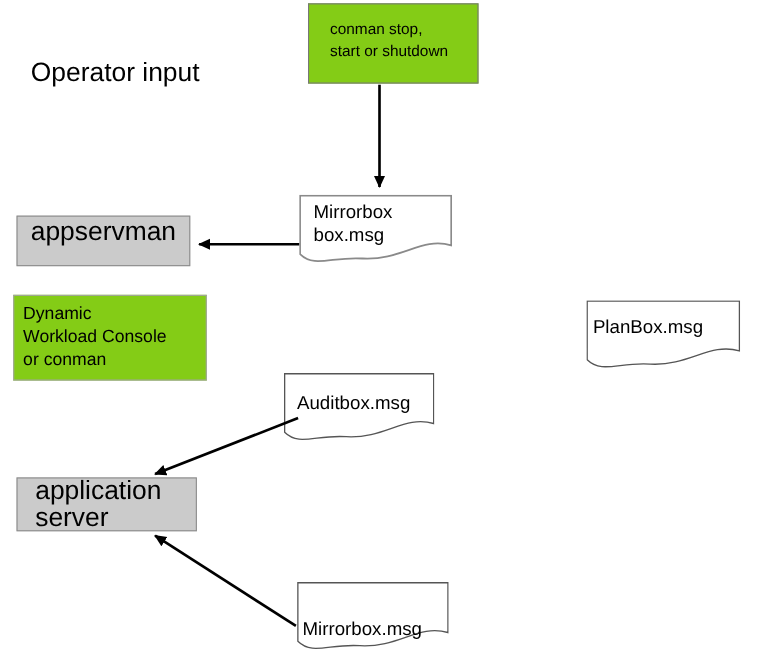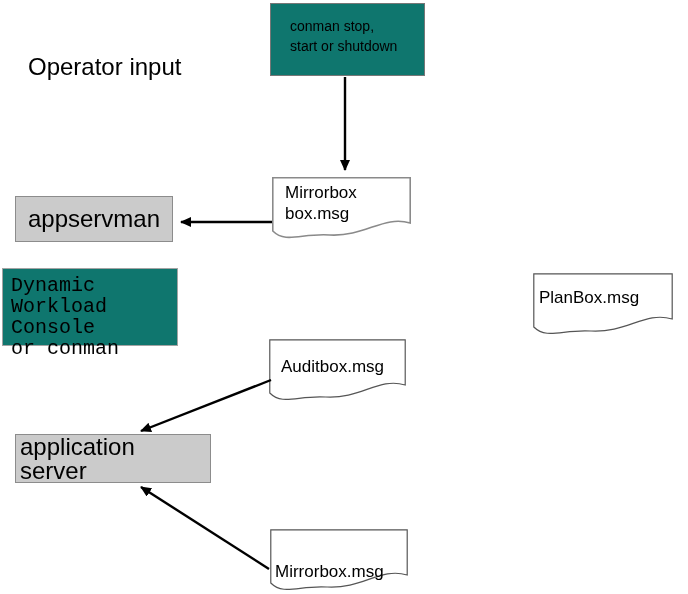--- a/index.html
+++ b/index.html
@@ -8,37 +8,37 @@
   }
   html,body{margin:0;padding:0;background:var(--background);}
   .canvas{
     position:relative;width:688px;height:594px;overflow:hidden;
     background:var(--background);
     font-family:"Liberation Sans",sans-serif;color:var(--text);
   }
   .node{position:absolute;box-sizing:border-box;}
   .multiline{white-space:pre-line;}
   .plain-label{position:absolute;font-size:24px;line-height:20px;}
-  .rect-box{border:1px solid var(--box-border);background:#0f766e;}
+  .rect-box{border:1px solid var(--box-border);background:#84cc16;margin-left:10px;}
   .rect-box .txt{display:block;}
   .conman-box{left:270px;top:3px;width:155px;height:73px;padding:12px 6px 0 19px;font-size:14px;line-height:20px;}
-  .dwc-box{left:2px;top:268px;width:176px;height:78px;padding:6px 4px 0 8px;font-size:20px;line-height:21px;border-color:#a3a3a3;font-family:Liberation Mono, monospace;}
+  .dwc-box{left:2px;top:268px;width:176px;height:78px;padding:6px 4px 0 8px;font-size:16px;line-height:21px;border-color:#a3a3a3;}
   .gray-box{background:var(--gray-fill);border:1px solid #8c8c8c;display:flex;}
-  .appservman-box{left:15px;top:196px;width:158px;height:46px;align-items:center;justify-content:center;font-size:24px;}
-  .appsrv-box{left:15px;top:434px;width:196px;height:49px;flex-direction:column;justify-content:center;padding-left:4px;font-size:24px;line-height:24px;}
+  .appservman-box{left:15px;top:196px;width:158px;height:46px;justify-content:center;font-size:24px;}
+  .appsrv-box{left:15px;top:434px;width:164px;height:49px;flex-direction:column;justify-content:center;padding-left:16px;font-size:24px;line-height:24px;}
   .doc{position:absolute;}
   .doc svg{display:block;}
   .doc .doc-shape path{fill:#ffffff;stroke:var(--doc-border);stroke-width:1.2;}
   .doc.light .doc-shape path{stroke:var(--doc-border-light);stroke-width:1.6;}
   .doc-label{position:absolute;font-size:17px;line-height:21px;}
   .doc-appserver{left:272px;top:177px;}
   .doc-appserver .doc-label{left:13px;top:5px;}
   .doc-planbox{left:533px;top:273px;text-align:right;}
   .doc-planbox .doc-label{left:6px;top:14px;}
-  .doc-auditbox{left:269px;top:339px;text-align:right;}
+  .doc-auditbox{left:258px;top:339px;text-align:right;}
   .doc-auditbox .doc-label{left:12px;top:17px;}
   .doc-mirrorbox{left:270px;top:529px;}
   .doc-mirrorbox .doc-label{left:5px;top:16px;margin-top:16px;}
   .operator-label{left:28px;top:57px;}
   .arrows{position:absolute;left:0;top:0;pointer-events:none;z-index:5;}
 </style>
 </head>
 <body>
 
 <div class="canvas">

